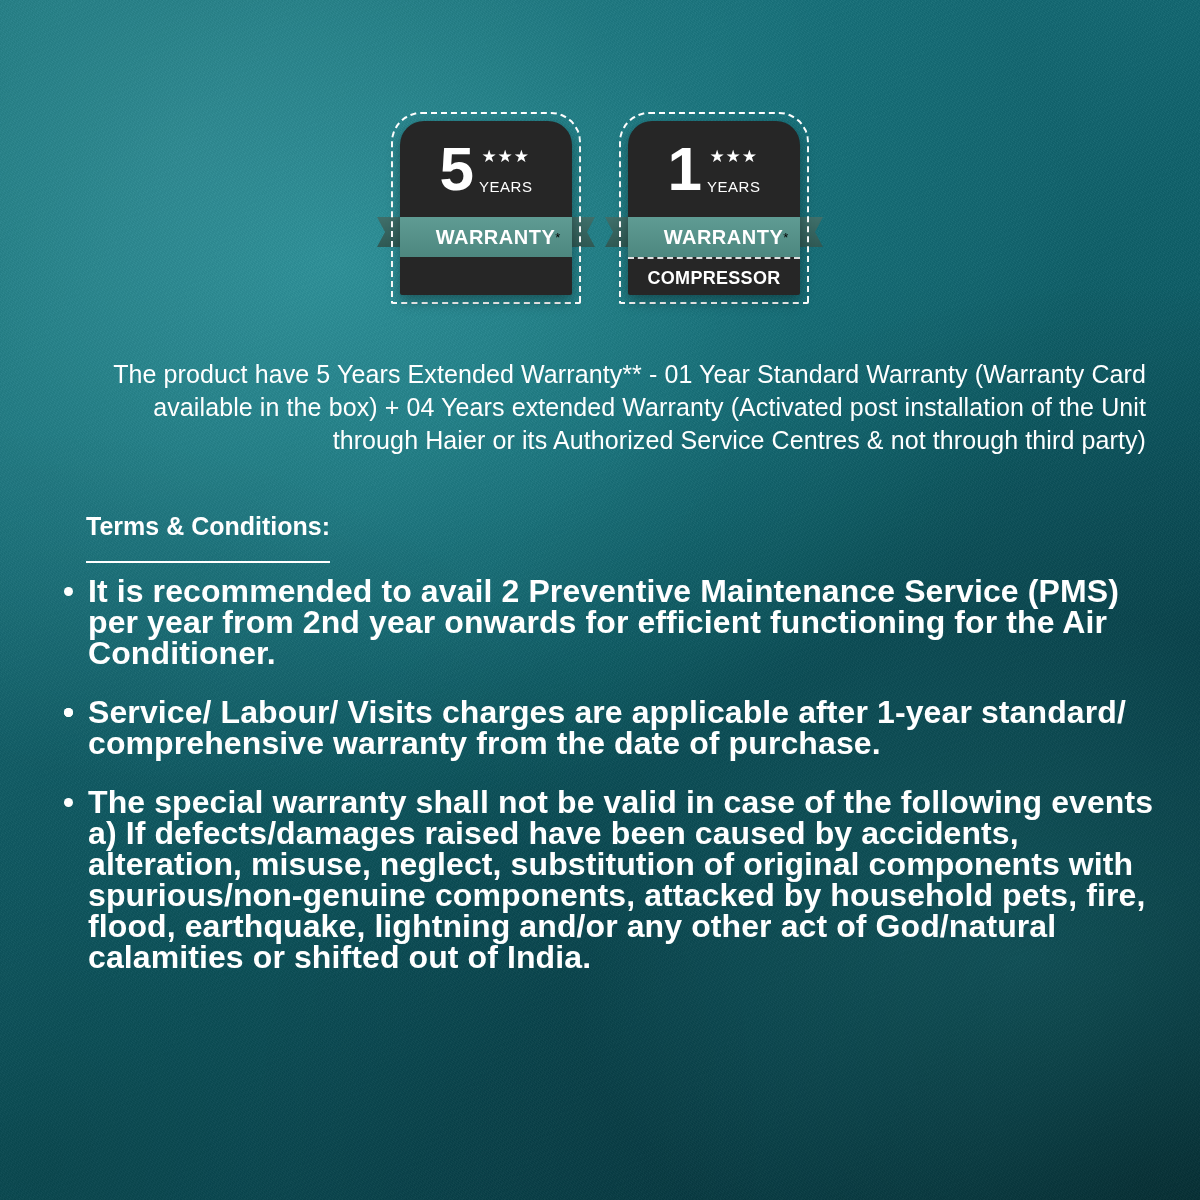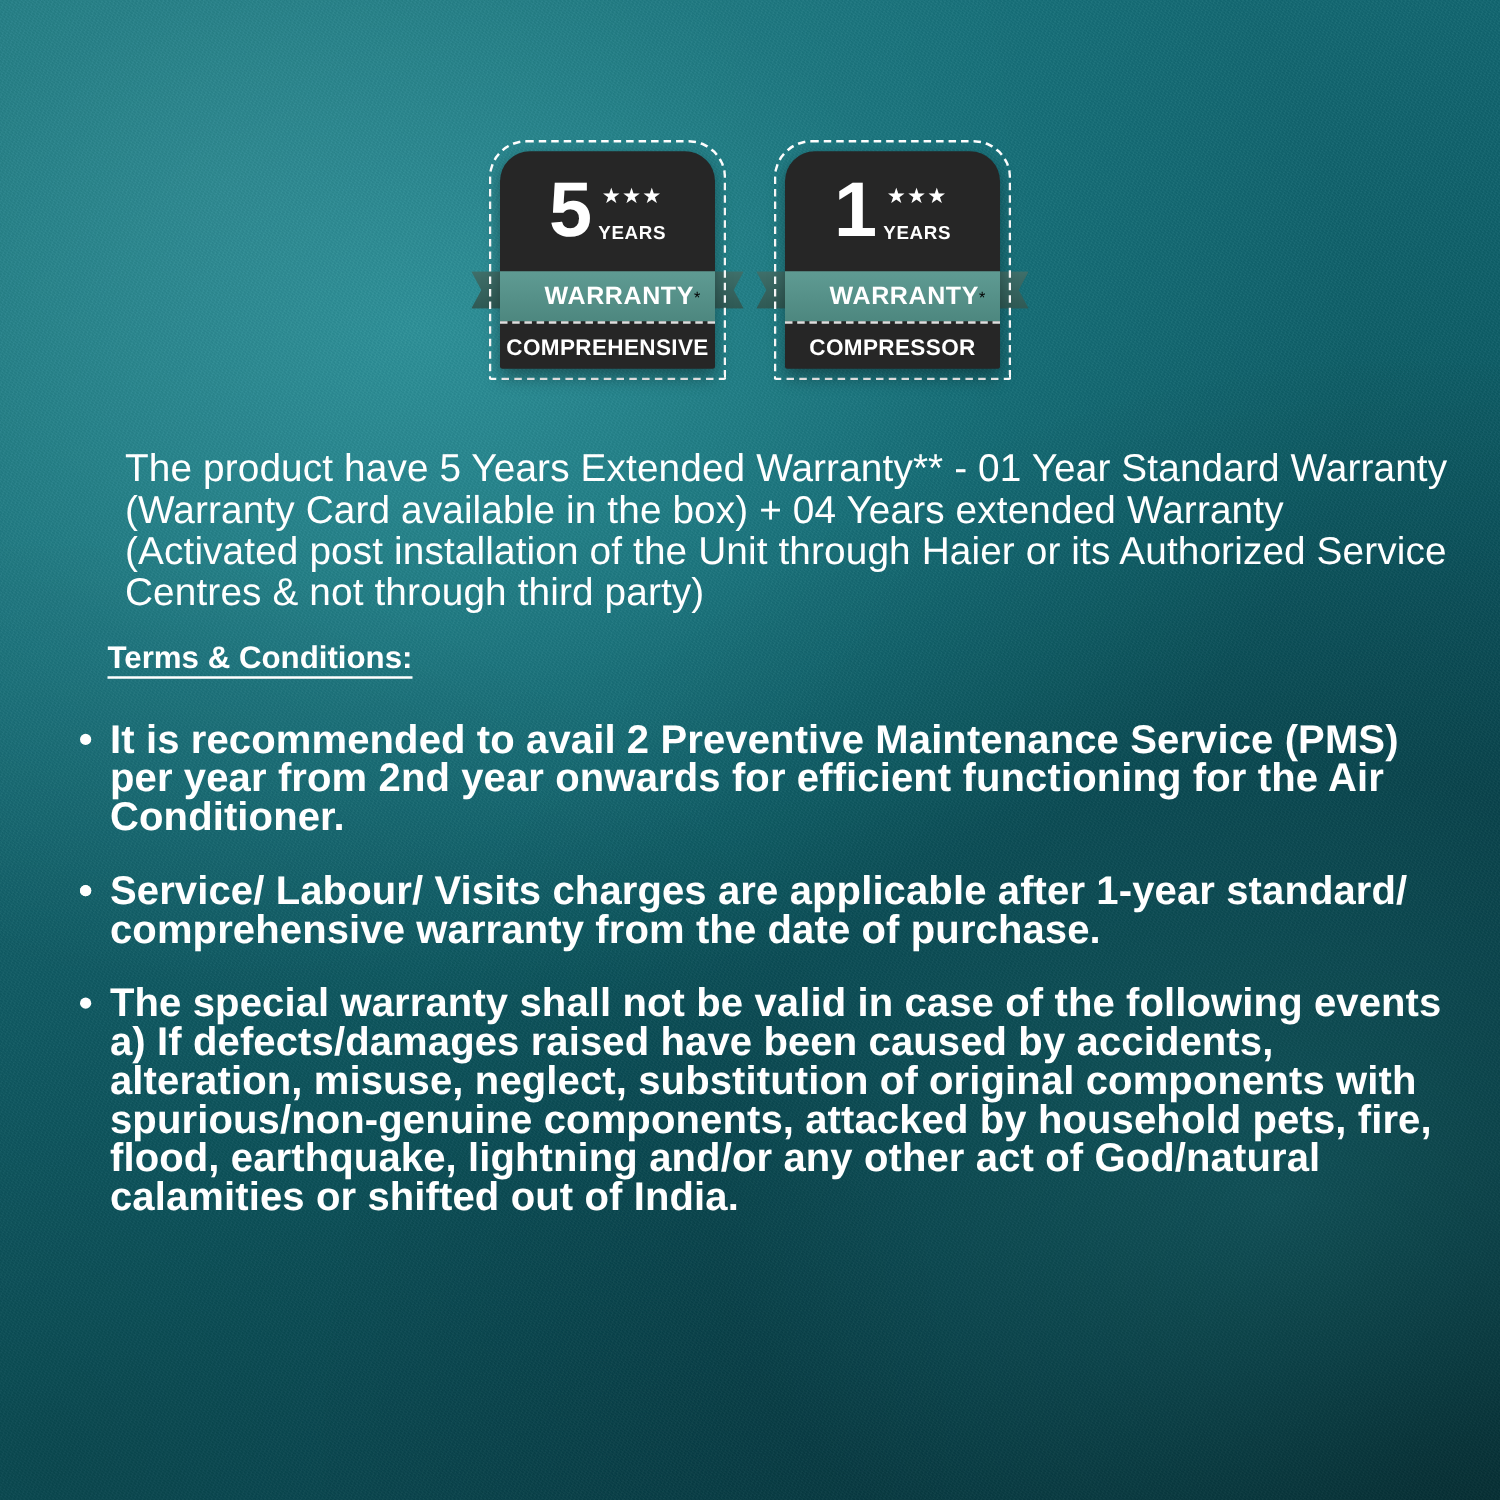--- a/index.html
+++ b/index.html
@@ -115,21 +115,21 @@
     margin-top: 4px;
   }
   .stars {
     color: #ffffff;
     font-size: 17px;
     letter-spacing: 1px;
     line-height: 17px;
   }
   .badge-years {
     color: #ffffff;
-    font-weight: bold;
+    font-weight: normal;
     font-size: 15px;
     letter-spacing: 0.5px;
     margin-top: 13px;
   }
   .badge-ribbon {
     position: absolute;
     left: 0;
     top: 96px;
     width: 196px;
     height: 40px;
@@ -178,37 +178,38 @@
     color: #ffffff;
     font-weight: bold;
     font-size: 18px;
     letter-spacing: 0.3px;
   }
 
   
   .intro {
     position: absolute;
     top: 358px;
-    left: 100px;
+    left: 86px;
     width: 1060px;
     color: #ffffff;
-    font-size: 31px;
+    font-size: 25px;
     line-height: 33px;
     letter-spacing: 0.1px;
+    text-align: right;
   }
 
   .tc-heading {
     position: absolute;
     top: 512px;
     left: 86px;
     color: #ffffff;
     font-size: 25px;
     font-weight: bold;
     border-bottom: 2px solid #ffffff;
-    padding-bottom: 0;
+    padding-bottom: 20px;
   }
 
   .bullets {
     position: absolute;
     top: 576px;
     left: 58px;
     width: 1110px;
     margin: 0;
     padding: 0;
     list-style: none;
@@ -249,23 +250,20 @@
           <div class="badge-top">
             <div class="badge-num">5</div>
             <div class="badge-right">
               <div class="stars">★★★</div>
               <div class="badge-years">YEARS</div>
             </div>
           </div>
           <div class="badge-ribbon">
             <span>WARRANTY</span>
               <sup>*</sup>
-          </div>
-          <div class="badge-bottom">
-            <span>COMPREHENSIVE</span>
           </div>
         </div>
       </div>
 
       <div class="badge">
         <div class="ribbon-wing left"></div>
         <div class="ribbon-wing right"></div>
         <div class="badge-dash"></div>
         <div class="badge-body">
           <div class="badge-top">

